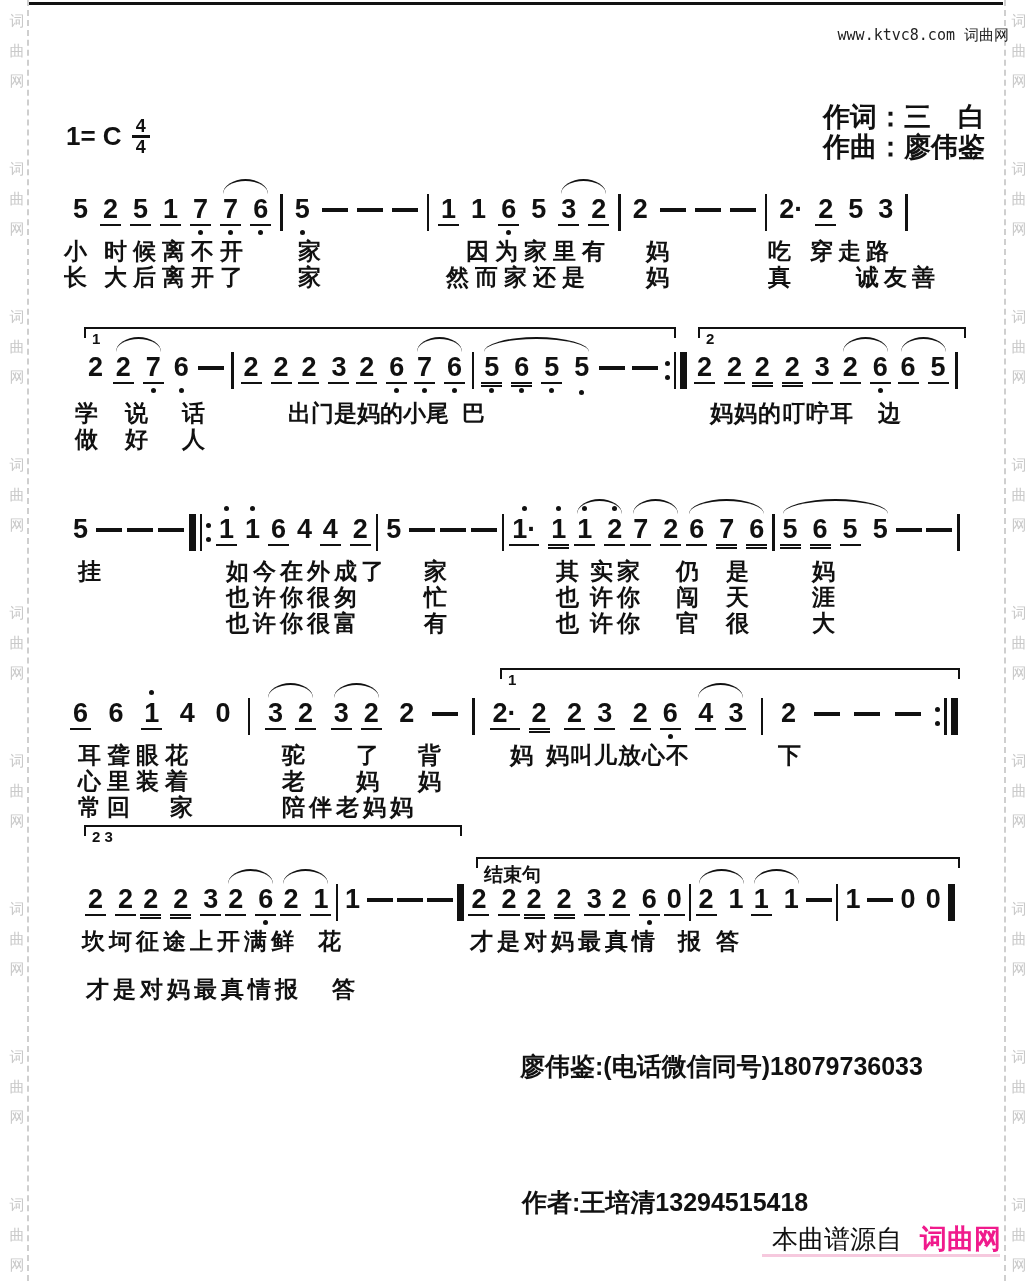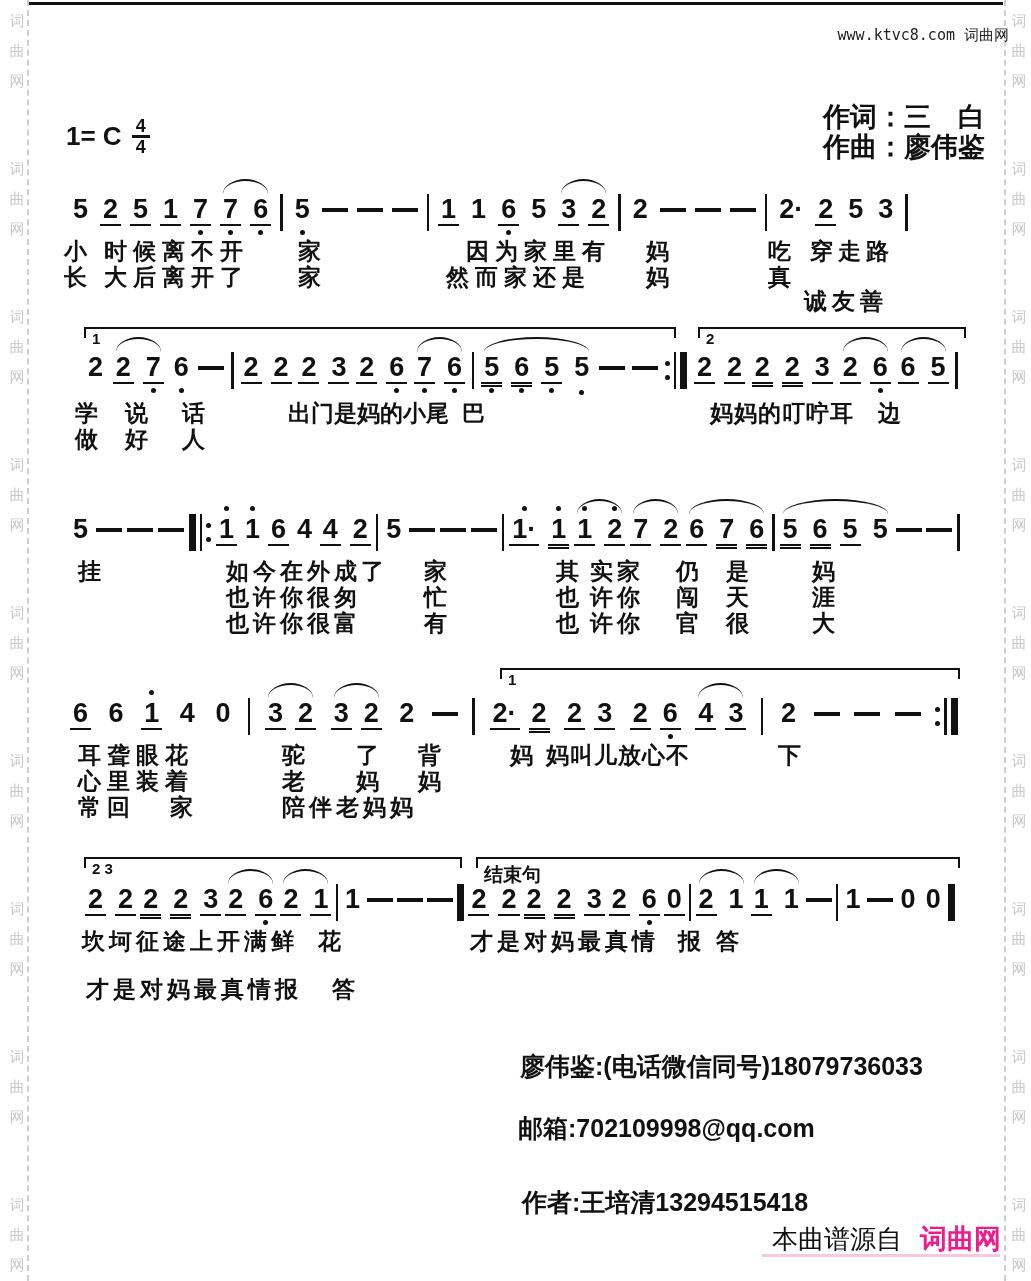--- a/index.html
+++ b/index.html
@@ -199,21 +199,21 @@
       <div class="lyr" style="left: 446px; top: 236px; letter-spacing: 6px; margin-left: 20px;">因为家里有</div>
       <div class="lyr" style="left: 646px; top: 236px; letter-spacing: 0px;">妈</div>
       <div class="lyr" style="left: 768px; top: 236px; letter-spacing: 0px;">吃</div>
       <div class="lyr" style="left: 810px; top: 236px; letter-spacing: 5px;">穿走路</div>
       <div class="lyr" style="left: 64px; top: 262px; letter-spacing: 0px;">长</div>
       <div class="lyr" style="left: 104px; top: 262px; letter-spacing: 6px;">大后离开了</div>
       <div class="lyr" style="left: 298px; top: 262px; letter-spacing: 0px;">家</div>
       <div class="lyr" style="left: 446px; top: 262px; letter-spacing: 6px;">然而家还是</div>
       <div class="lyr" style="left: 646px; top: 262px; letter-spacing: 0px;">妈</div>
       <div class="lyr" style="left: 768px; top: 262px; letter-spacing: 0px;">真</div>
-      <div class="lyr" style="left: 804px; top: 262px; letter-spacing: 5px; margin-top: 24px;">诚友善</div>
+      <div class="lyr" style="left: 856px; top: 262px; letter-spacing: 5px;">诚友善</div>
       <div class="volta" style="left: 84px; top: 327px; width: 588px;">
         <span class="vlabel">1</span>
       </div>
       <div class="volta" style="left: 698px; top: 327px; width: 264px;">
         <span class="vlabel">2</span>
       </div>
       <div class="noterow" style="left: 85px; top: 352px; width: 873px;">
         <span class="note">2</span>
         <span class="grp">
           <i class="arc"></i>
@@ -431,21 +431,21 @@
       <div class="lyr" style="left: 510px; top: 740px; letter-spacing: 0px;">妈</div>
       <div class="lyr" style="left: 546px; top: 740px; letter-spacing: 1px;">妈叫儿放心不</div>
       <div class="lyr" style="left: 778px; top: 740px; letter-spacing: 0px;">下</div>
       <div class="lyr" style="left: 78px; top: 766px; letter-spacing: 6px;">心里装着</div>
       <div class="lyr" style="left: 282px; top: 766px; letter-spacing: 0px;">老</div>
       <div class="lyr" style="left: 356px; top: 766px; letter-spacing: 0px;">妈</div>
       <div class="lyr" style="left: 418px; top: 766px; letter-spacing: 0px;">妈</div>
       <div class="lyr" style="left: 78px; top: 792px; letter-spacing: 6px;">常回</div>
       <div class="lyr" style="left: 170px; top: 792px; letter-spacing: 0px;">家</div>
       <div class="lyr" style="left: 282px; top: 792px; letter-spacing: 4px;">陪伴老妈妈</div>
-      <div class="volta" style="left: 84px; top: 857px; width: 374px;">
+      <div class="volta" style="left: 84px; top: 825px; width: 374px;">
         <span class="vlabel">2 3</span>
       </div>
       <div class="volta" style="left: 476px; top: 857px; width: 480px;">
         <span class="vlabel big">结束句</span>
       </div>
       <div class="noterow" style="left: 85px; top: 884px; width: 870px;">
         <span class="grp">
           <span class="note u1">2</span>
           <span class="note u1">2</span>
         </span>
@@ -510,19 +510,18 @@
       <div class="lyr" style="left: 82px; top: 926px; letter-spacing: 4px;">坎坷征途上开满鲜</div>
       <div class="lyr" style="left: 318px; top: 926px; letter-spacing: 0px;">花</div>
       <div class="lyr" style="left: 470px; top: 926px; letter-spacing: 4px;">才是对妈最真情</div>
       <div class="lyr" style="left: 678px; top: 926px; letter-spacing: 0px;">报</div>
       <div class="lyr" style="left: 716px; top: 926px; letter-spacing: 0px;">答</div>
       <div class="lyr" style="left: 86px; top: 974px; letter-spacing: 4px;">才是对妈最真情报</div>
       <div class="lyr" style="left: 332px; top: 974px; letter-spacing: 0px;">答</div>
     </div>
 
   <div class="contact" style="left:520px;top:1050px">廖伟鉴:(电话微信同号)18079736033</div>
-  <div class="contact" style="left:518px;top:1112px">邮箱:702109998@qq.com</div>
   <div class="contact" style="left:522px;top:1186px">作者:王培清13294515418</div>
 
   <div class="footer-prefix" style="left:772px;top:1222px">本曲谱源自</div>
   <div class="footer-brand" id="footer-brand" style="left: 920px; top: 1221px; color: rgb(240, 26, 140);">词曲网</div>
   <div class="footer-line" style="left:762px;top:1254px;width:238px"></div>
 </div>
 
 </body></html>

